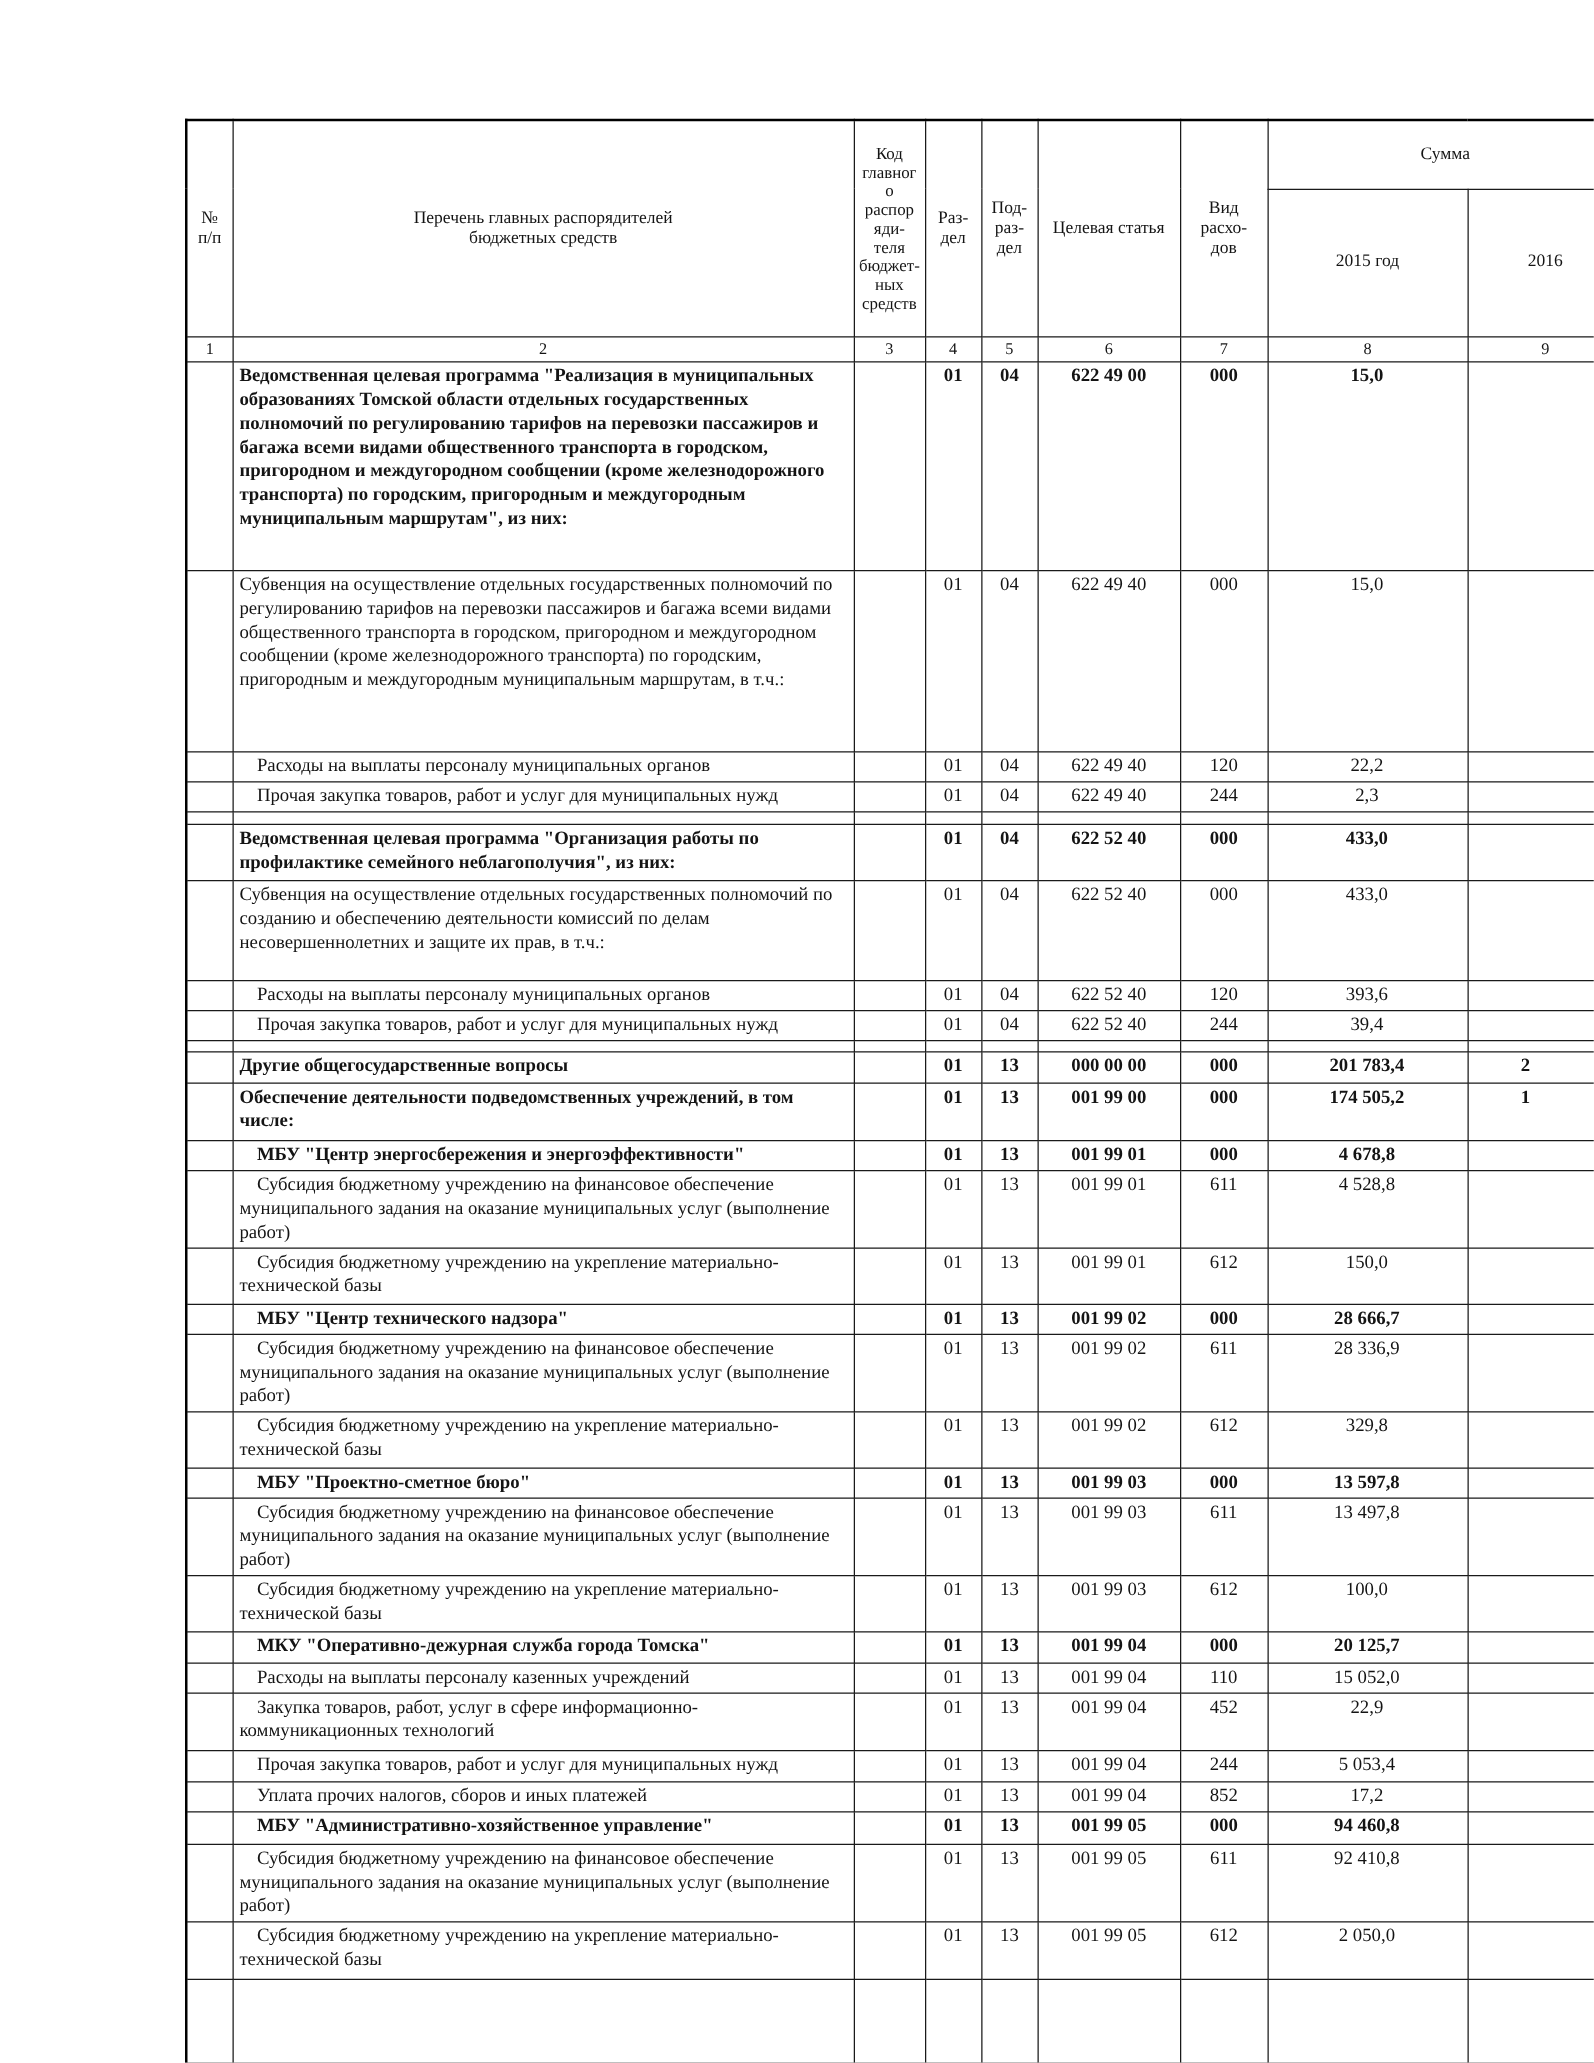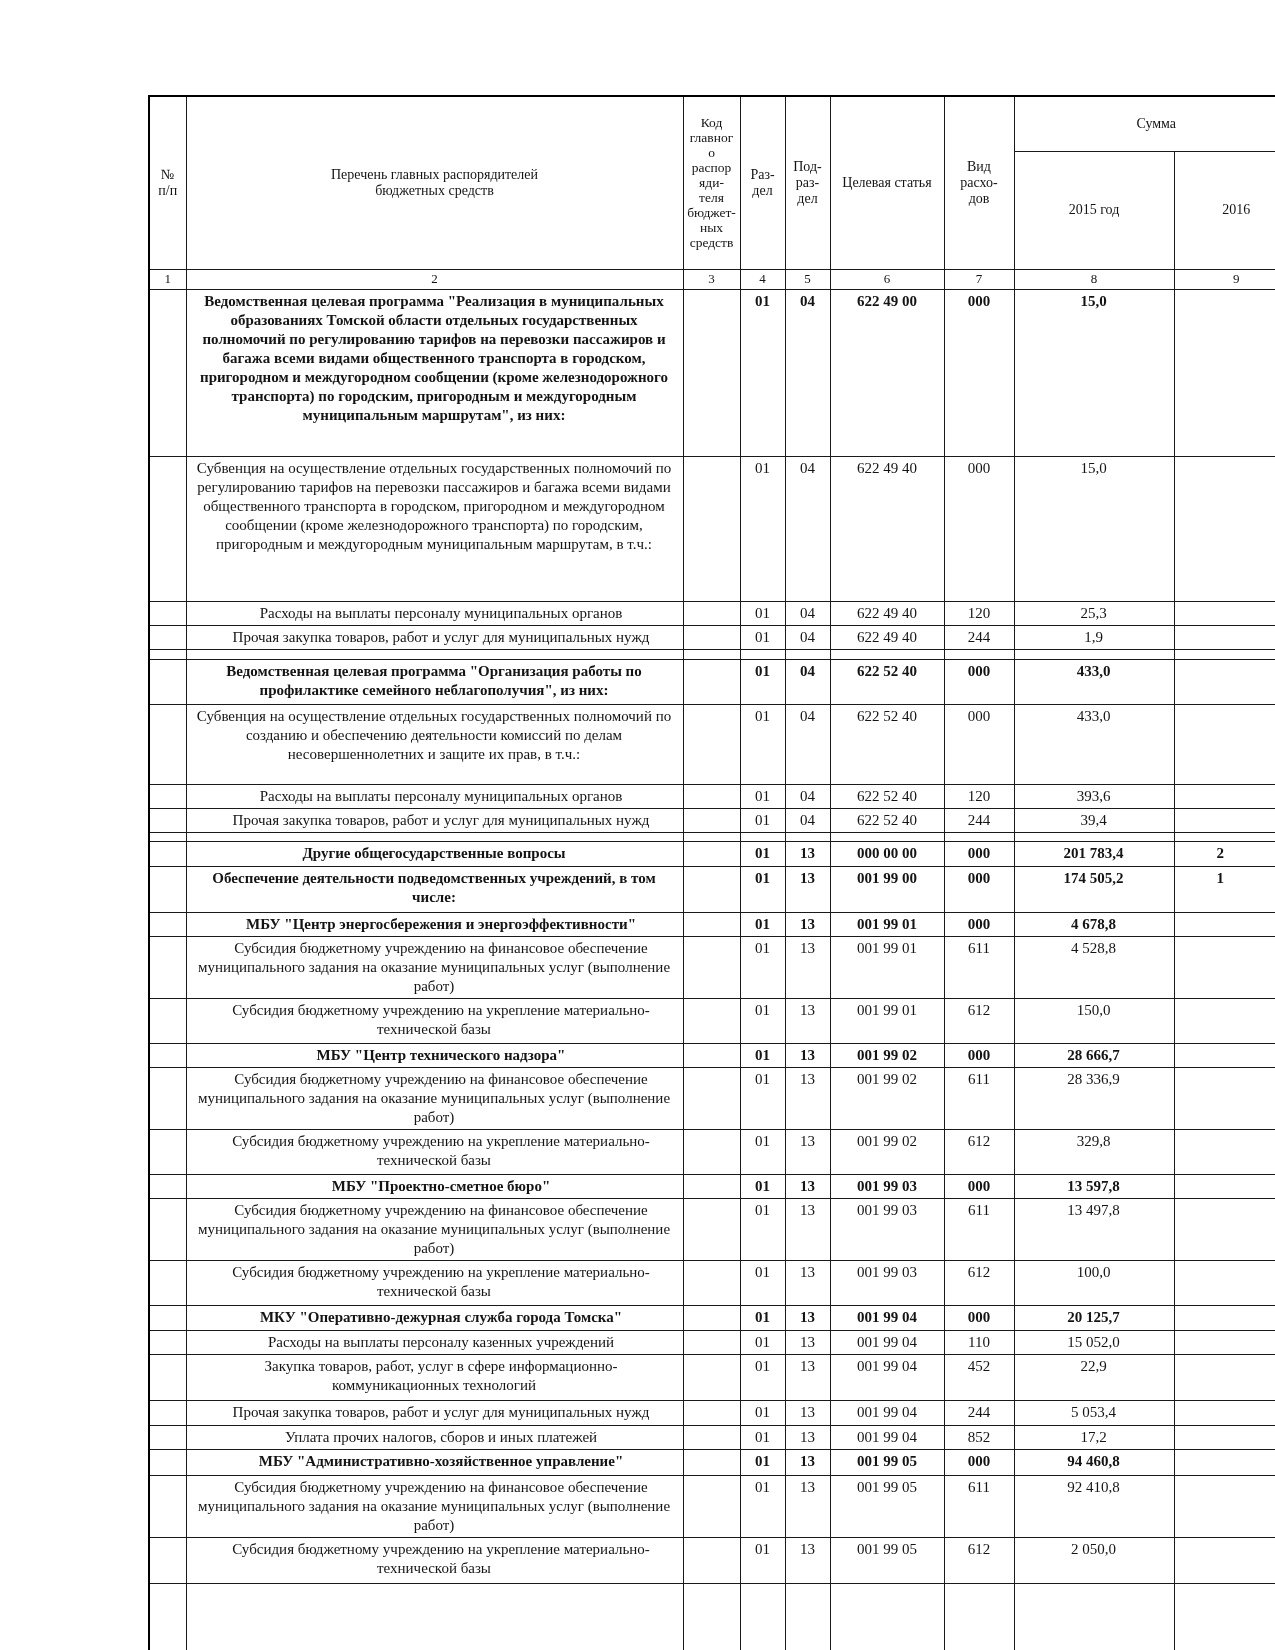--- a/index.html
+++ b/index.html
@@ -21,21 +21,21 @@
   }
   .budget thead th {
     font-weight:normal; text-align:center; vertical-align:middle;
     font-size:14px; line-height:16px; white-space:pre-line; padding:16px 2px;
   }
   .budget thead tr.h1 { height:55px; }
   .budget thead tr.h2 { height:118px; }
   .budget thead tr.hnum { height:20px; }
   .budget thead tr.hnum th { font-size:13px; line-height:14px; padding:1px; vertical-align:middle; }
   .budget thead th.c-code { vertical-align:middle; font-size:13.5px; line-height:15px; }
-  tbody td.name { text-align:center; padding-left:5px; padding-right:6px; }
+  tbody td.name { text-align:left; padding-left:5px; padding-right:6px; }
   tbody td.name.ti { text-indent:14px; }
   tbody td.c { text-align:center; }
   tbody td.num { text-align:center; padding-right:5px; }
   tbody td.num2 { text-align:left; padding-left:42px; }
   tr.bold td { font-weight:bold; }
 </style>
 </head>
 <body>
 
 <div class="page">
@@ -117,32 +117,32 @@
           <td class="num2"></td>
         </tr>
         <tr style="height: 23px;">
           <td class="c"></td>
           <td class="name ti">Расходы на выплаты персоналу муниципальных органов</td>
           <td class="c"></td>
           <td class="c">01</td>
           <td class="c">04</td>
           <td class="c">622 49 40</td>
           <td class="c">120</td>
-          <td class="num">25,3</td>
+          <td class="num">22,2</td>
           <td class="num2"></td>
         </tr>
         <tr style="height: 23px;">
           <td class="c"></td>
           <td class="name ti">Прочая закупка товаров, работ и услуг для муниципальных нужд</td>
           <td class="c"></td>
           <td class="c">01</td>
           <td class="c">04</td>
           <td class="c">622 49 40</td>
           <td class="c">244</td>
-          <td class="num">1,9</td>
+          <td class="num">2,3</td>
           <td class="num2"></td>
         </tr>
         <tr style="height: 10px;">
           <td class="c"></td>
           <td class="name"></td>
           <td class="c"></td>
           <td class="c"></td>
           <td class="c"></td>
           <td class="c"></td>
           <td class="c"></td>

